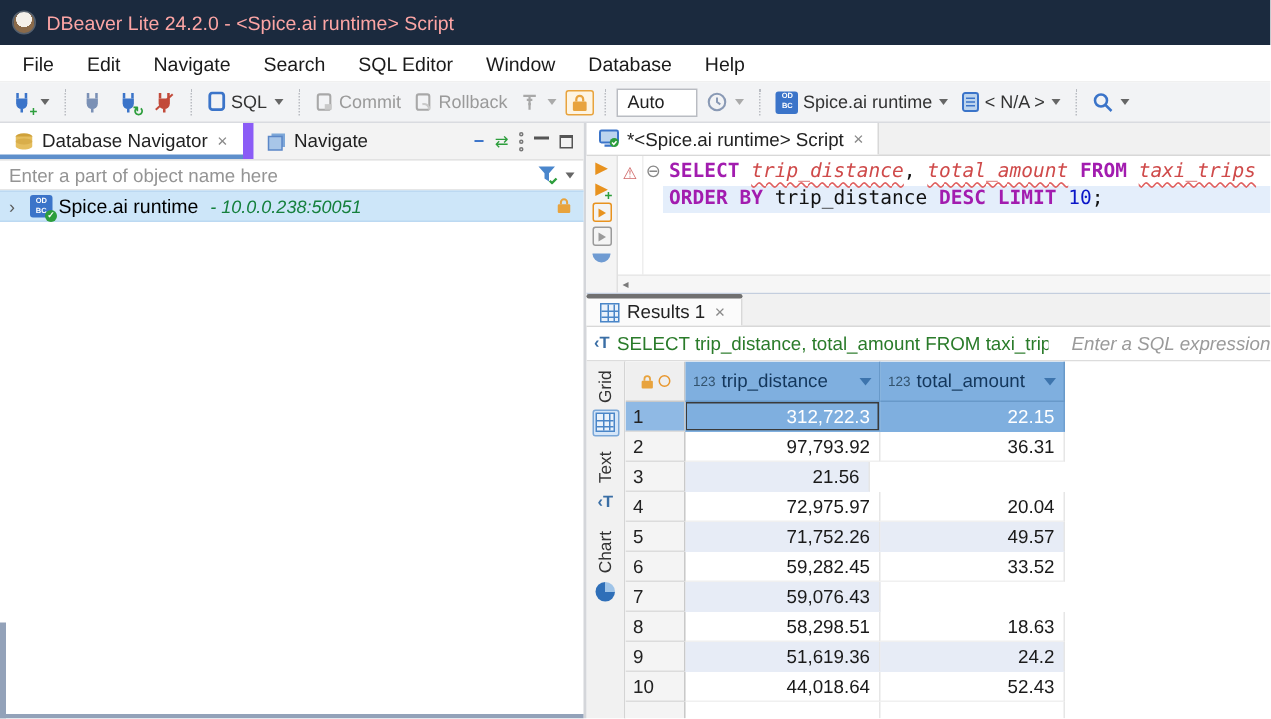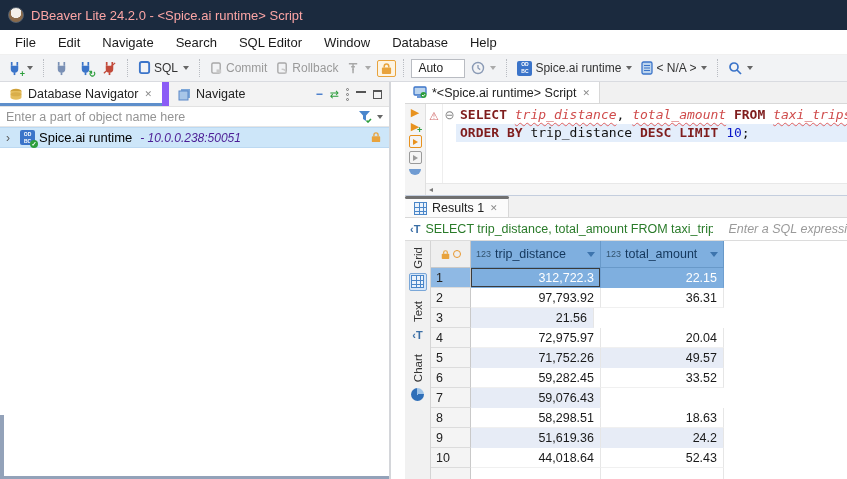--- a/index.html
+++ b/index.html
@@ -38,21 +38,21 @@
   .odbc { width:15px; height:15px; background:#3b74c9; border-radius:2px; color:#fff;
     font-size:5px; font-weight:bold; line-height:7px; text-align:center;
     display:flex; flex-direction:column; justify-content:center; position:relative; flex:0 0 auto; }
   .odbc .chk { position:absolute; right:-3px; bottom:-3px; width:8px; height:8px;
     background:#2d9e3c; border-radius:50%; color:#fff; font-size:6px; line-height:8px; }
 
   
   .main { display:flex; height:397px; }
   .left-panel { width:391px; border-right:2px solid #d4d6da; display:flex;
     flex-direction:column; position:relative; background:#fff; }
-  .right-panel { flex:1; display:flex; flex-direction:column; min-width:0;margin-left:14px; }
+  .right-panel { flex:1; display:flex; flex-direction:column; min-width:0; }
 
   
   .ptabs { height:25px; background:#f3f3f3; border-bottom:1px solid #e2e2e2;
     display:flex; align-items:stretch; font-size:12.5px; }
   .ptab { display:flex; align-items:center; gap:5px; padding:0 9px; color:#222; }
   .ptab.active { background:#fff; box-shadow:inset 0 -3px 0 #5e8fcb; border-right:7px solid #8b5cf6; }
   .tab-close { color:#8a8a8a; font-size:9px; padding:0 1px; }
   .ptab-tools { margin-left:auto; display:flex; align-items:center; gap:7px; padding-right:7px; }
   .dots { display:flex; flex-direction:column; gap:2px; }
   .dots i { width:3px; height:3px; border:1px solid #777; border-radius:50%; }
@@ -64,21 +64,21 @@
     align-items:center; padding:0 6px; }
   .nav-filter .ph { color:#949494; font-size:12.5px; flex:1; }
 
   
   .tree { flex:1; }
   .tree-row { height:21px; display:flex; align-items:center; gap:4px;
     padding:0 6px; font-size:13px; position:relative; }
   .tree-row.selected { background:#cde6f9; border-top:1px solid #bcd9f2;
     border-bottom:1px solid #bcd9f2; }
   .chev { color:#5a5a5a; font-size:12px; width:10px; }
-  .tree-detail { color:#4c1d95; font-style:italic; font-size:12px; margin-left:4px; }
+  .tree-detail { color:#15803d; font-style:italic; font-size:12px; margin-left:4px; }
   .tree-lock { position:absolute; right:8px; top:3px; }
 
   .frame-strip-left { position:absolute; left:0; bottom:0; width:4px; height:64px; background:#93a2b9; }
   .frame-strip-bottom { position:absolute; left:0; bottom:0; width:100%; height:3px; background:#93a2b9; }
 
   
   .etabs { height:22px; background:#f1f1f1; border-bottom:1px solid #d8d8d8;
     display:flex; font-size:12.5px; }
   .etab { display:flex; align-items:center; gap:5px; padding:0 8px; background:#fff;
     border-right:1px solid #d8d8d8; color:#222; }
@@ -95,21 +95,21 @@
   .scripty.gray i { border-left-color:#9a9a9a; }
   .halfmoon { width:12px; height:6px; border-radius:0 0 12px 12px; background:#6f9bd2; margin-top:2px; }
   .gutter { width:16px; padding-top:3px; display:flex; flex-direction:column; align-items:center; }
   .warn { color:#d06a6a; font-size:11px; line-height:18px; }
   .foldcol { width:14px; border-left:1px solid #eee; padding-top:1px; text-align:center; }
   .fold { color:#888; font-size:12px; line-height:18px; }
   .code { flex:1; font-family:"DejaVu Sans Mono", monospace; font-size:13px;
     padding-top:2px; min-width:0; }
   .code-line { height:18px; line-height:18px; white-space:pre; padding-left:4px; }
   .code-line.current { background:#e4eefb; }
-  .tk-kw { color:#7f1d1d; font-weight:bold; }
+  .tk-kw { color:#a21caf; font-weight:bold; }
   .tk-id { color:#cf4a4a; font-style:italic; text-decoration:underline wavy #e06060 1px;
     text-underline-offset:3px; text-decoration-skip-ink:none; }
   .tk-num { color:#0a16c8; }
   .tk-p { color:#111; }
   .hscroll { position:absolute; left:21px; right:0; bottom:0; height:12px;
     background:#f6f6f6; border-top:1px solid #e8e8e8; display:flex; align-items:center;
     padding:0 3px; color:#7a7a7a; font-size:8px; }
 
   
   .rtabs { height:22px; background:#f1f1f1; border-bottom:1px solid #d8d8d8;

